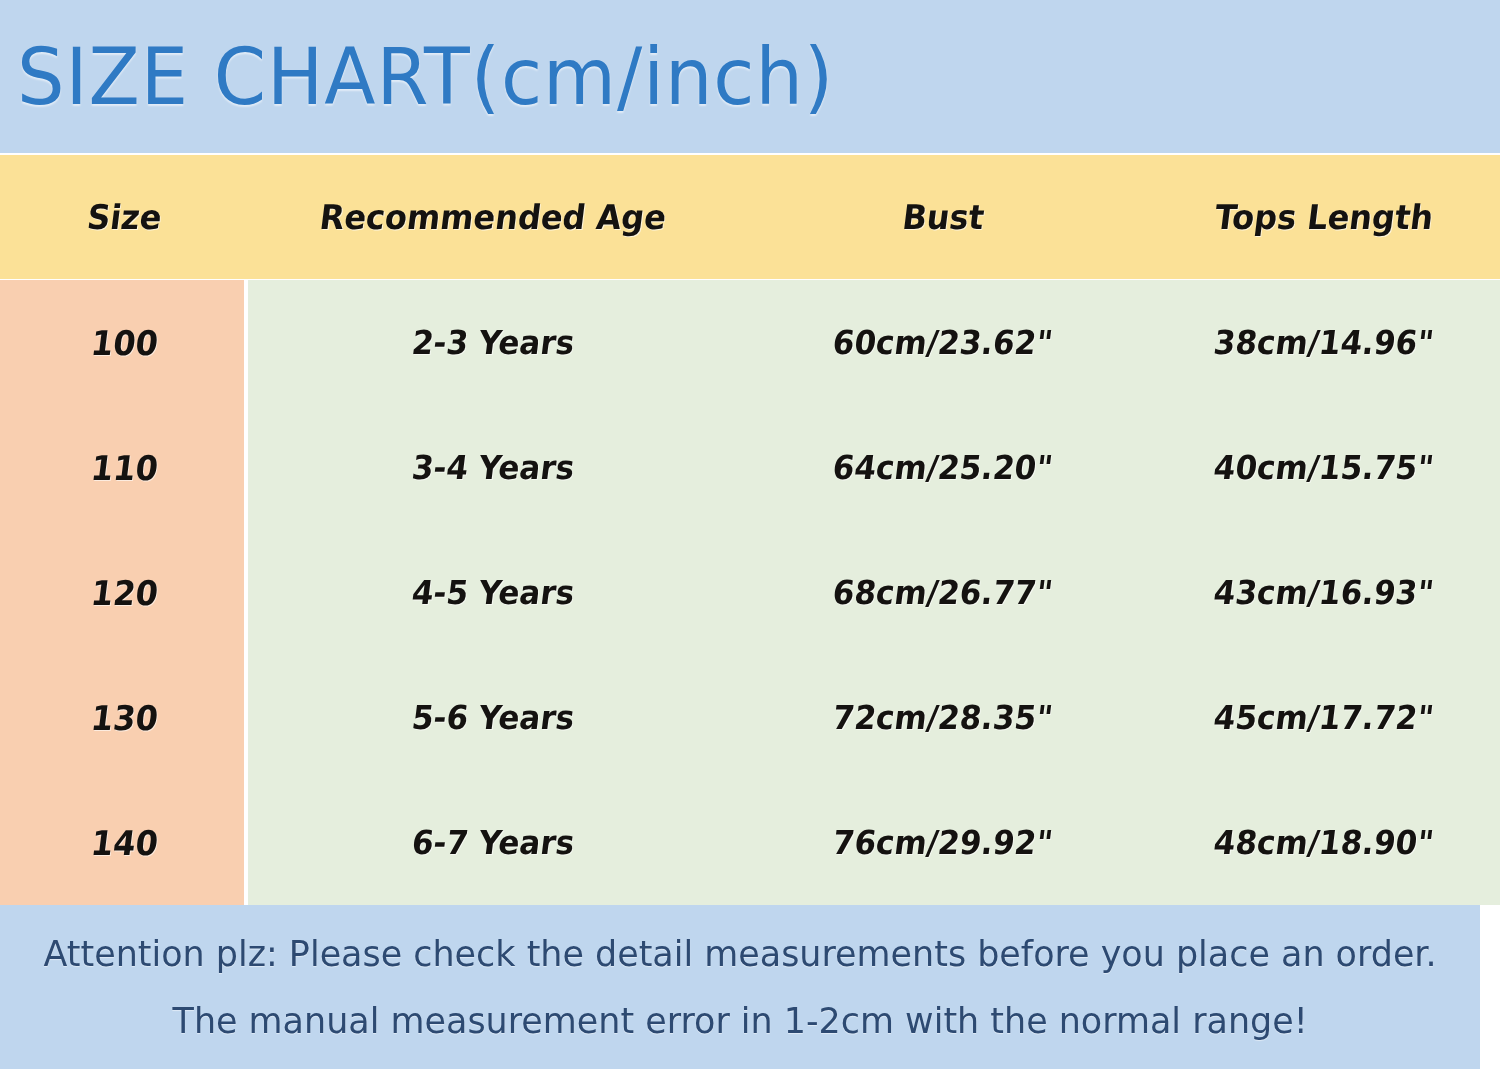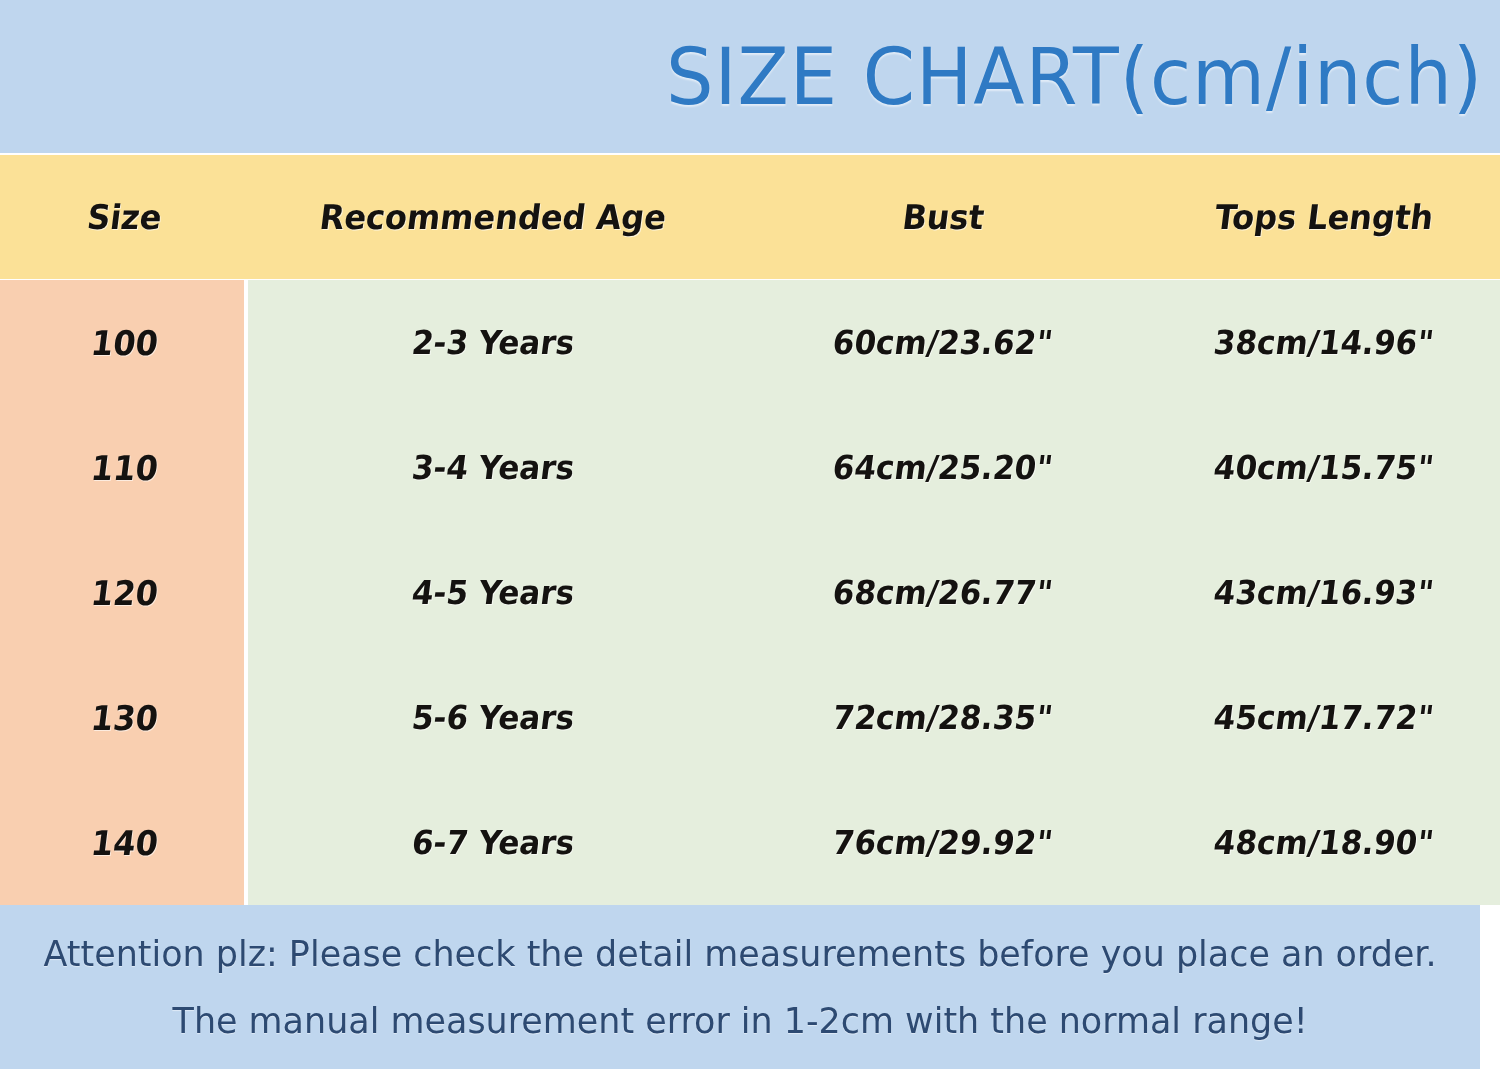--- a/index.html
+++ b/index.html
@@ -22,21 +22,21 @@
   
   .title-banner {
     position: absolute;
     left: 0;
     top: 0;
     width: 1500px;
     height: 153px;
     background: #bfd6ee;
     display: flex;
     align-items: center;
-    justify-content: flex-end;
+    justify-content: flex-start;
     box-sizing: border-box;
   }
   .title-text {
     font-family: "DejaVu Sans", sans-serif;
     font-size: 78px;
     font-weight: 400;
     color: #2f7ac4;
     letter-spacing: 1px;
     transform: scaleX(0.96);
     text-shadow: 0 2px 2px rgba(255,255,255,0.55);

